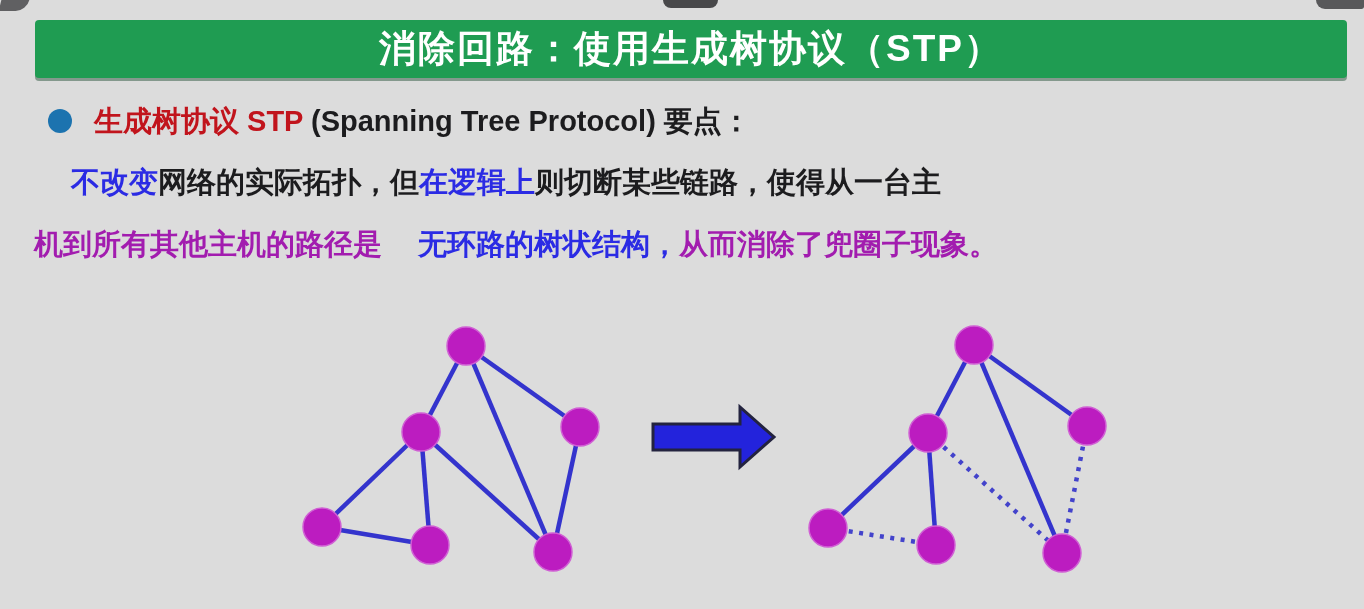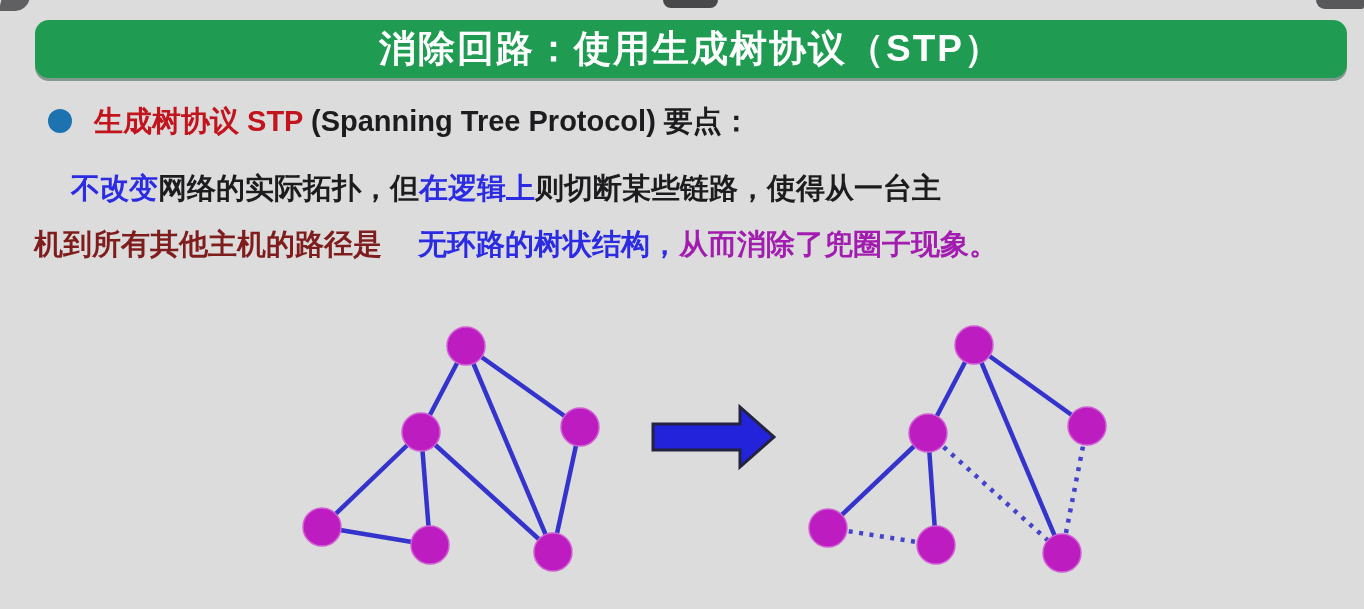--- a/index.html
+++ b/index.html
@@ -10,56 +10,56 @@
   }
   .top-pill{
     position:absolute;left:663px;top:-8px;width:55px;height:16px;
     background:#48484a;border-radius:8px;
   }
   .corner-artifact{position:absolute;top:0;background:#37373a;}
   .corner-left{left:0;width:28px;height:11px;border-radius:0 0 12px 2px;opacity:.75;transform:skewX(-14deg);}
   .corner-right{right:0;width:48px;height:9px;border-radius:0 0 3px 10px;opacity:.8;}
   .banner{
     position:absolute;left:35px;top:20px;width:1312px;height:58px;
-    background:#1f9c52;border-radius:14px;
+    background:#1f9c52;border-radius:4px;
     box-shadow:0 3px 0 rgba(25,70,45,.45);
     display:flex;align-items:center;justify-content:center;
   }
   .banner-title{
     color:#ffffff;font-size:37px;font-weight:700;letter-spacing:2px;
     white-space:nowrap;
   }
   .bullet{
     position:absolute;left:48px;top:109px;width:24px;height:24px;
     border-radius:50%;background:#1c73af;
   }
   .line{
     position:absolute;white-space:nowrap;
     font-size:29px;font-weight:700;line-height:46px;color:#1c1c1e;
   }
   .line1{left:94px;top:98px;}
-  .line2{left:71px;top:165px;}
+  .line2{left:71px;top:159px;}
   .line3{left:34px;top:221px;}
   svg.diagram{position:absolute;left:0;top:0;width:1364px;height:609px;}
 </style>
 </head>
 <body style="background: rgb(220, 220, 220);">
 
 <div class="top-pill"></div>
 <div class="corner-artifact corner-left"></div>
 <div class="corner-artifact corner-right"></div>
 
 <div class="banner" style="background: rgb(31, 156, 82);">
   <span class="banner-title">消除回路：使用生成树协议（STP）</span>
 </div>
 
 <span class="bullet" style="background: rgb(28, 115, 175);"></span>
 <div class="line line1"><span style="color: rgb(193, 20, 28);">生成树协议 STP</span><span style="color: rgb(28, 28, 30);"> (Spanning Tree Protocol) 要点：</span></div>
 <div class="line line2"><span style="color: rgb(43, 43, 228);">不改变</span><span style="color: rgb(28, 28, 30);">网络的实际拓扑，但</span><span style="color: rgb(43, 43, 228);">在逻辑上</span><span style="color: rgb(28, 28, 30);">则切断某些链路，使得从一台主</span></div>
-<div class="line line3"><span style="color: #7f1d1d;">机到所有其他主机的路径是</span><span style="color: rgb(43, 43, 228); margin-left: 36px;">无环路的树状结构，</span><span style="color: #a21caf;">从而消除了兜圈子现象。</span></div>
+<div class="line line3"><span style="color: #a21caf;">机到所有其他主机的路径是</span><span style="color: rgb(43, 43, 228); margin-left: 36px;">无环路的树状结构，</span><span style="color: #a21caf;">从而消除了兜圈子现象。</span></div>
 
 <svg class="diagram" viewBox="0 0 1364 609">
   <g id="graph-left">
       <line x1="466" y1="346" x2="421" y2="432" stroke="#3434cd" stroke-width="4.5"></line>
       <line x1="466" y1="346" x2="580" y2="427" stroke="#3434cd" stroke-width="4.5"></line>
       <line x1="466" y1="346" x2="553" y2="552" stroke="#3434cd" stroke-width="4.5"></line>
       <line x1="421" y1="432" x2="322" y2="527" stroke="#3434cd" stroke-width="4.5"></line>
       <line x1="421" y1="432" x2="430" y2="545" stroke="#3434cd" stroke-width="4.5"></line>
       <line x1="421" y1="432" x2="553" y2="552" stroke="#3434cd" stroke-width="4.5"></line>
       <line x1="322" y1="527" x2="430" y2="545" stroke="#3434cd" stroke-width="4.5"></line>

